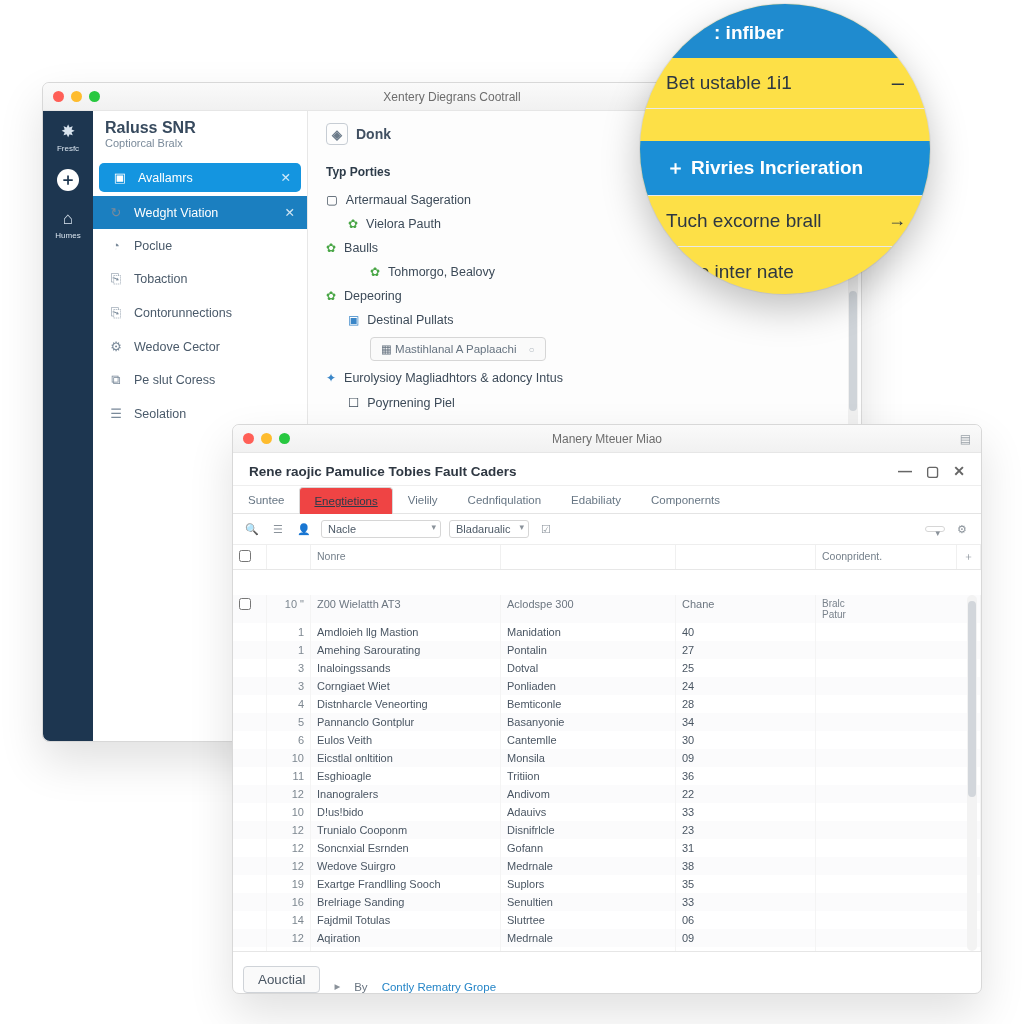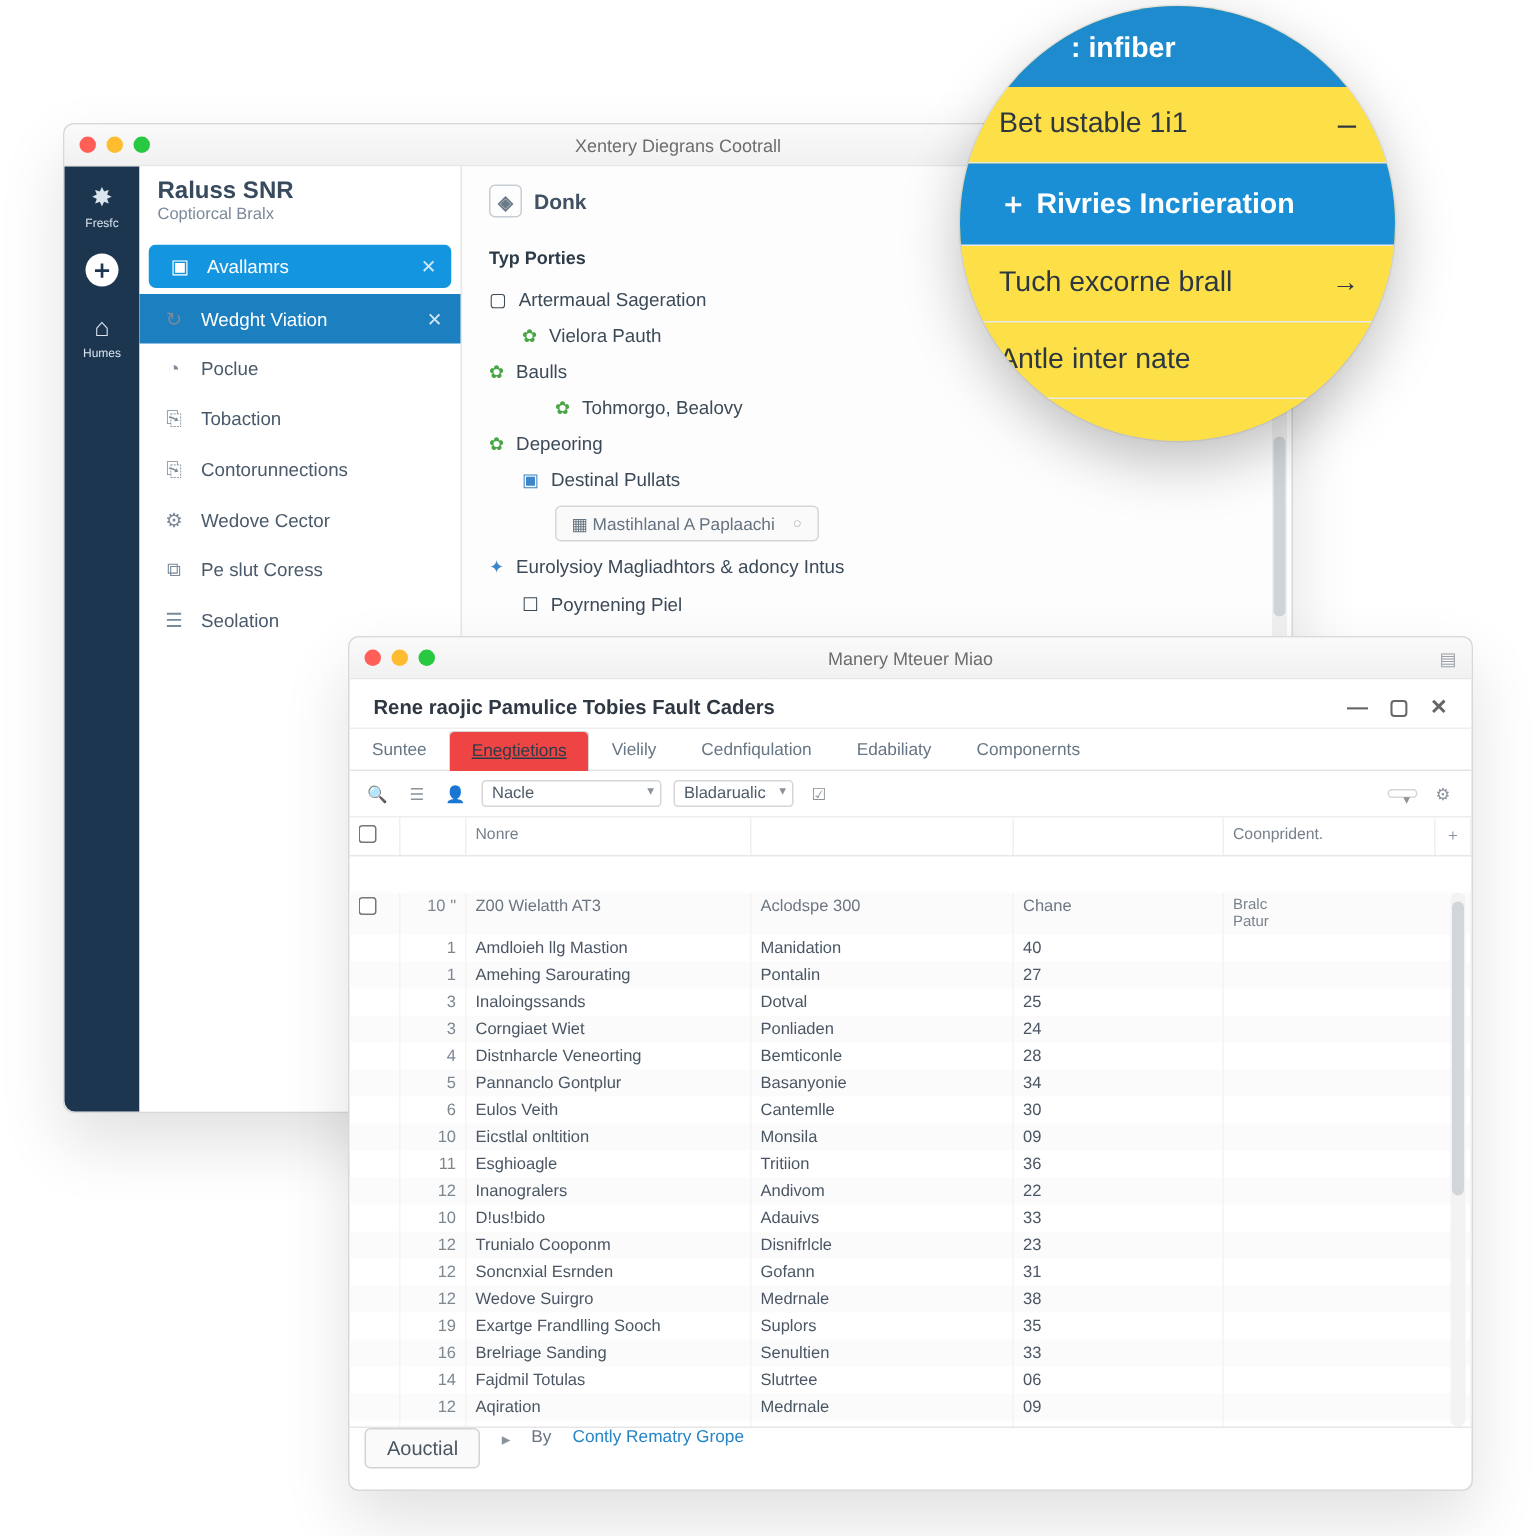--- a/index.html
+++ b/index.html
@@ -61,31 +61,31 @@
   .grid-head > div { padding: 5px 6px; border-right: 1px solid #f0f0f0; }
   .grid-body { position: absolute; left: 0; right: 0; top: 170px; bottom: 42px; overflow: hidden; }
   .row { display: grid; grid-template-columns: 34px 44px 190px 175px 140px 1fr; font-size: 11px; color: #4a5663; }
   .row > div { padding: 3px 6px; border-right: 1px solid #f4f4f4; white-space: nowrap; overflow: hidden; }
   .row:nth-child(odd) { background: #fbfbfc; }
   .row .num { text-align: right; color: #7d8790; }
   .row0 { color: #6c7680; font-weight: 500; }
   .compcell { font-size: 10px; color: #7a838c; line-height: 1.1; }
   .front-scroll { position: absolute; right: 4px; top: 170px; bottom: 42px; width: 10px; background: #f3f3f3; border-radius: 5px; }
   .front-scroll .thumb { position: absolute; left: 1px; right: 1px; top: 6px; height: 55%; background: #d2d6db; border-radius: 4px; }
-  .footer { position: absolute; left: 0; right: 0; bottom: 0; height: 42px; border-top: 1px solid #e6e6e6; display: flex; align-items: flex-start; padding: 0 10px; gap: 14px; font-size: 11.5px; }
+  .footer { position: absolute; left: 0; right: 0; bottom: 0; height: 42px; border-top: 1px solid #e6e6e6; display: flex; align-items: flex-end; padding: 0 10px; gap: 14px; font-size: 11.5px; }
   .btn { border: 1px solid #cfd3d8; background: #fafafa; border-radius: 4px; padding: 5px 14px; color: #4a5663; cursor: pointer; }
   .footer .by { color: #697480; }
   .footer .link { color: #2585c7; }
 
   
   .lens { position: absolute; left: 640px; top: 4px; width: 290px; height: 290px; border-radius: 50%; background: #fde047; box-shadow: 0 14px 38px rgba(0,0,0,.25), 0 0 0 1px rgba(0,0,0,.06); overflow: hidden; z-index: 20; }
   .lens-top { height: 54px; background: #1f8bcf; color: #fff; font-size: 19px; font-weight: 600; padding: 18px 0 0 74px; position: relative; }
   .lens-top .chev { position: absolute; right: 30px; top: 16px; font-size: 20px; opacity: .85; }
   .lens-item { padding: 14px 26px; font-size: 19px; color: #2d3742; border-bottom: 1px solid #e9e9e9; position: relative; }
-  .lens-item.sel { background: #1b8fd6; color: #fff; font-weight: 700; }
+  .lens-item.sel { background: #1b8fd6; color: #fff; font-weight: 700; margin-top: 32px; }
   .lens-item .arr { position: absolute; right: 24px; top: 14px; font-size: 18px; }
   .lens-item .plus { margin-right: 6px; }
   .lens-item .dash { position: absolute; right: 26px; top: 12px; font-size: 22px; }
   .lens-edge { position: absolute; right: -14px; top: 140px; font-size: 22px; font-weight: 700; color: #2d3742; }
   input[type=checkbox]{ width:12px; height:12px; }
 </style>
 </head>
 <body>
 
 <div class="win win-back">

